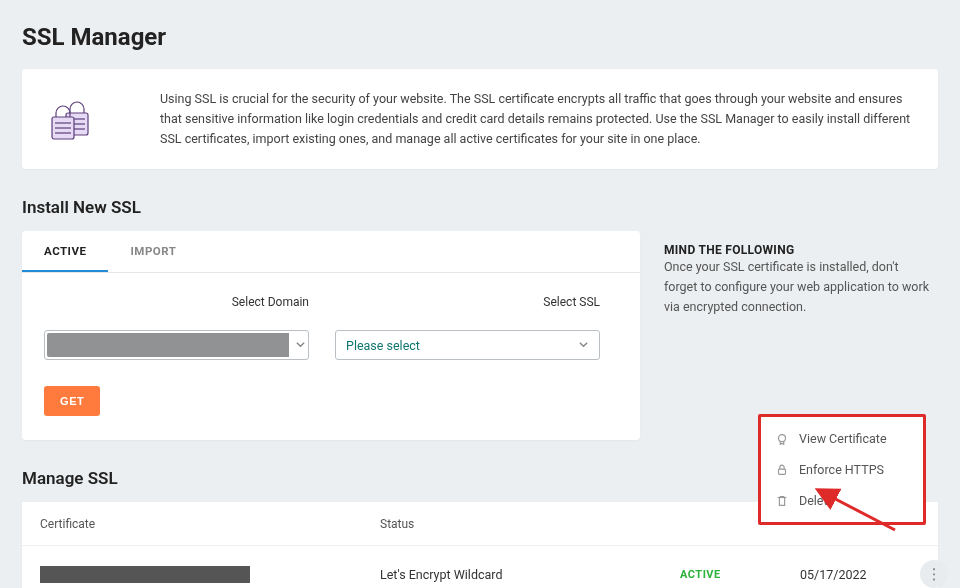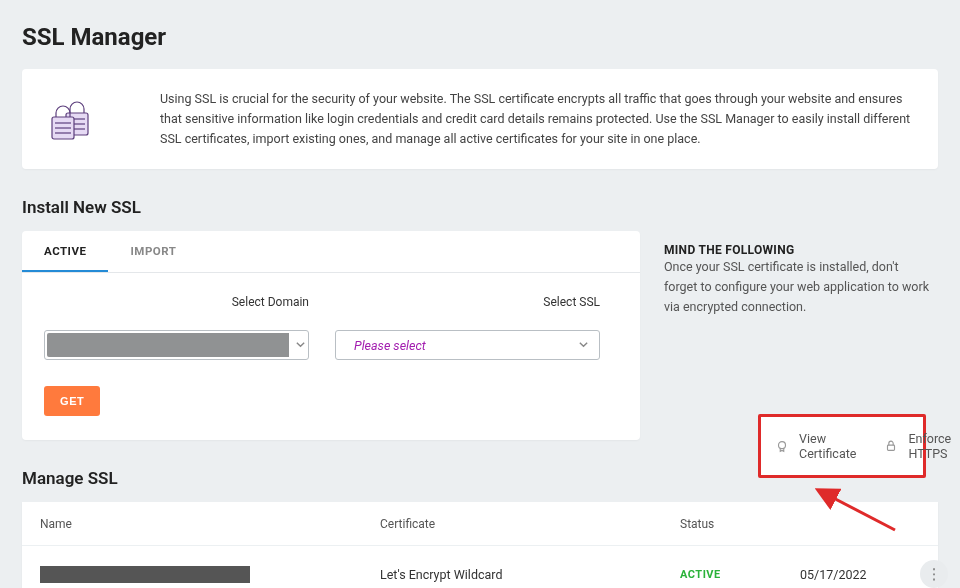--- a/index.html
+++ b/index.html
@@ -115,23 +115,21 @@
       height: 100%;
       flex: 1;
       border-radius: 2px 0 0 2px;
     }
     .chev {
       color: #888;
       font-size: 13px;
       margin-left: 6px;
     }
     .placeholder {
-      font-style: italic;
-      color: #a21caf;
-      margin-left: 8px;
+      color: #0f766e;
     }
     .get-btn {
       background: #ff7a3d;
       color: #fff;
       border: none;
       font-size: 11px;
       font-weight: 700;
       letter-spacing: 0.6px;
       padding: 9px 16px;
       border-radius: 3px;
@@ -200,20 +198,21 @@
     }
     .dropdown {
       position: absolute;
       right: 34px;
       top: 414px;
       width: 168px;
       background: #fff;
       border: 3px solid #df2a2a;
       border-radius: 2px;
       display: flex;
+      flex-direction: column;
       padding: 6px 0;
       z-index: 10;
     }
     .dd-item {
       display: flex;
       align-items: center;
       gap: 10px;
       padding: 8px 14px;
       font-size: 12.5px;
       color: #555;
@@ -303,21 +302,20 @@
     <div class="panel-side">
       <div class="side-head">MIND THE FOLLOWING</div>
       <div class="side-text">Once your SSL certificate is installed, don't forget to configure your web application to work via encrypted connection.</div>
     </div>
   </div>
 
   <h2 class="section-title">Manage SSL</h2>
 
   <div class="table">
     <div class="thead">
-      <div>Name</div>
       <div>Certificate</div>
       <div>Status</div>
       <div></div>
       <div></div>
     </div>
     <div class="trow">
       <div>
           <div class="name-redact"></div>
         </div>
       <div>Let's Encrypt Wildcard</div>

